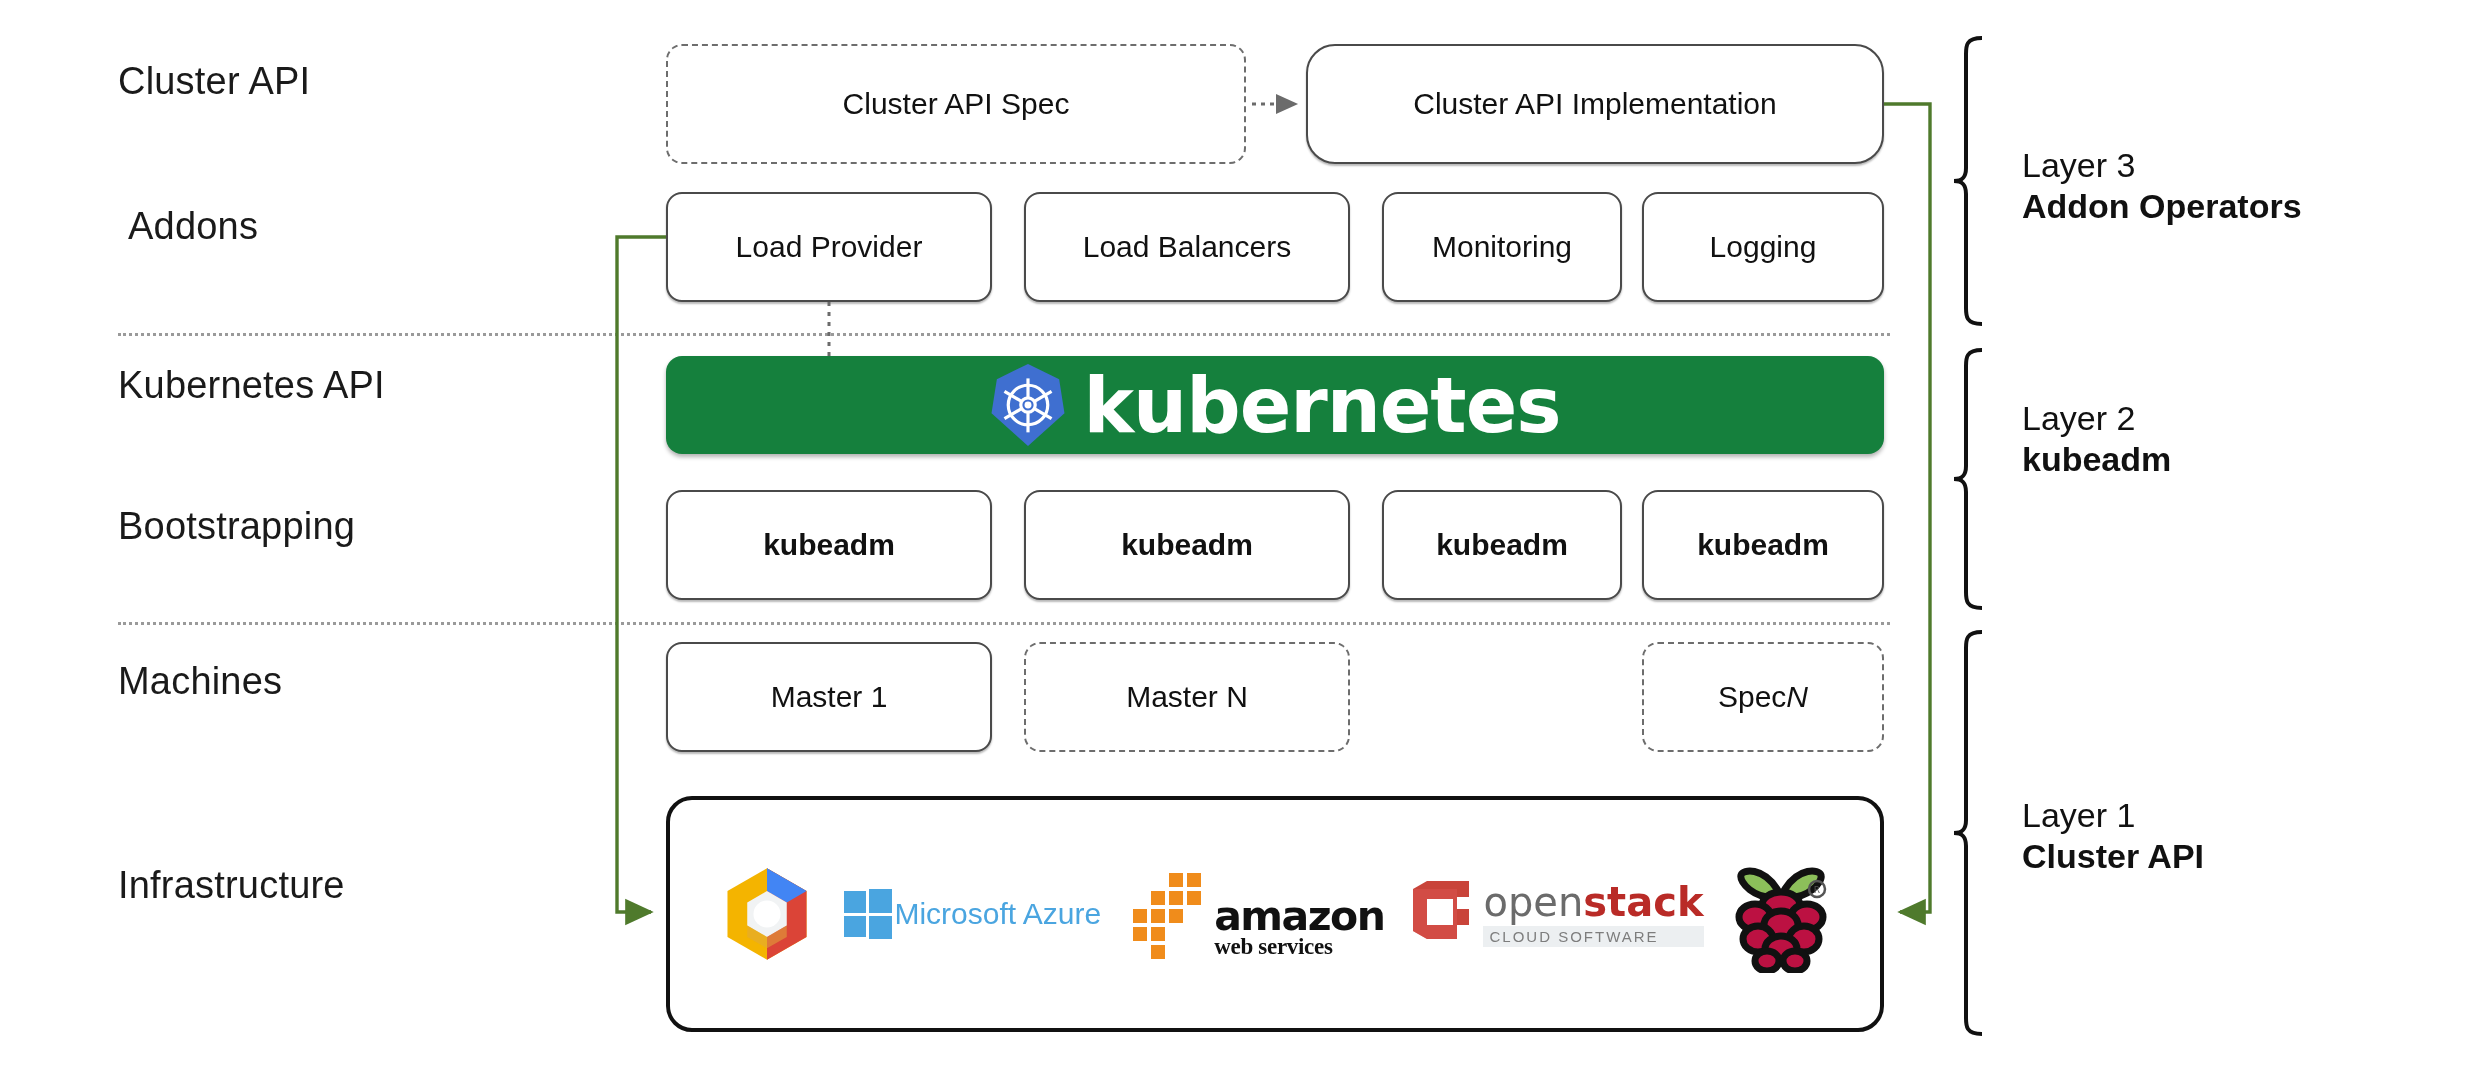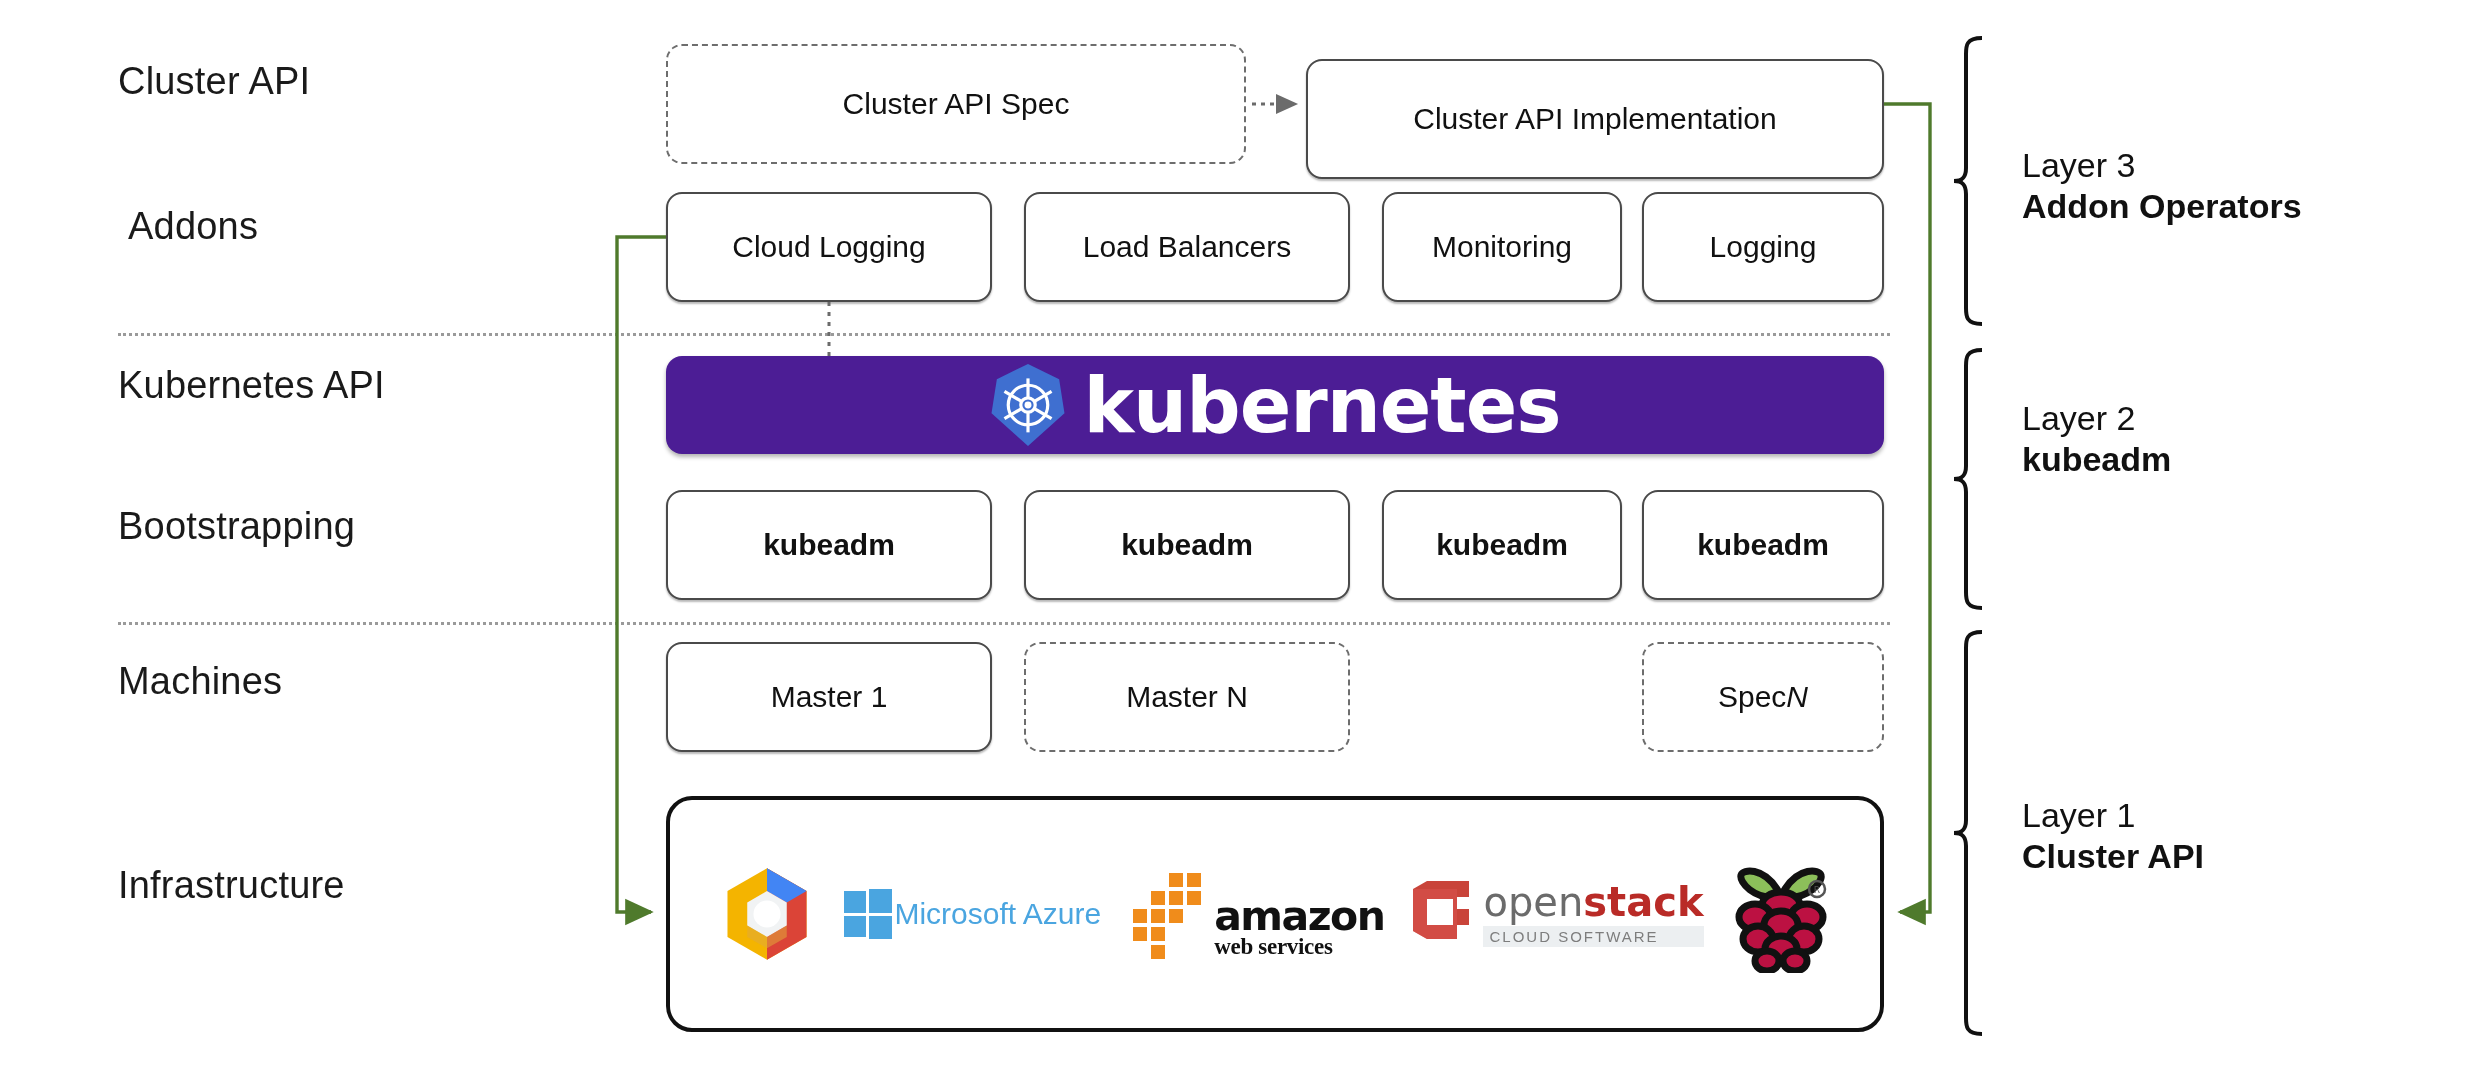--- a/index.html
+++ b/index.html
@@ -59,28 +59,28 @@
   <div class="row-label" style="left:118px;top:364px;">Kubernetes API</div>
   <div class="row-label" style="left:118px;top:505px;">Bootstrapping</div>
   <div class="row-label" style="left:118px;top:660px;">Machines</div>
   <div class="row-label" style="left:118px;top:864px;">Infrastructure</div>
 
   <div class="divider" style="left:118px;top:333px;width:1772px;"></div>
   <div class="divider" style="left:118px;top:622px;width:1772px;"></div>
 
   <div class="node dashed" style="left:666px;top:44px;width:580px;height:120px;">Cluster API Spec</div>
 
-  <div class="node" style="left:1306px;top:59px;width:578px;height:120px;">Cluster API Implementation</div>
-
-  <div class="node" style="left:666px;top:192px;width:326px;height:110px;">Cloud Logging</div>
+  <div class="node" style="left:1306px;top:44px;width:578px;height:120px;border-radius:29px;">Cluster API Implementation</div>
+
+  <div class="node" style="left:666px;top:192px;width:326px;height:110px;">Load Provider</div>
   <div class="node" style="left:1382px;top:192px;width:240px;height:110px;">Monitoring</div>
   <div class="node" style="left:1024px;top:192px;width:326px;height:110px;">Load Balancers</div>
   <div class="node" style="left:1642px;top:192px;width:242px;height:110px;">Logging</div>
 
-  <div class="kube" id="kubeBanner" style="left: 666px; top: 356px; width: 1218px; height: 98px; background: #4c1d95;">
+  <div class="kube" id="kubeBanner" style="left: 666px; top: 356px; width: 1218px; height: 98px; background: #15803d;">
     <svg width="76" height="86" viewBox="0 0 100 112">
       <polygon id="kubeHex" points="50,2 91,22 98,67 50,110 2,67 9,22" fill="#3f6fd0"></polygon>
       <g fill="none" stroke="#ffffff" stroke-width="4.2">
         <circle cx="50" cy="56" r="26"></circle>
         <circle cx="50" cy="56" r="9.5"></circle>
         <line x1="50" y1="21" x2="50" y2="46"></line>
         <line x1="50" y1="66" x2="50" y2="92"></line>
         <line x1="19" y1="38" x2="41" y2="51"></line>
         <line x1="59" y1="61" x2="81" y2="74"></line>
         <line x1="19" y1="74" x2="41" y2="61"></line>

